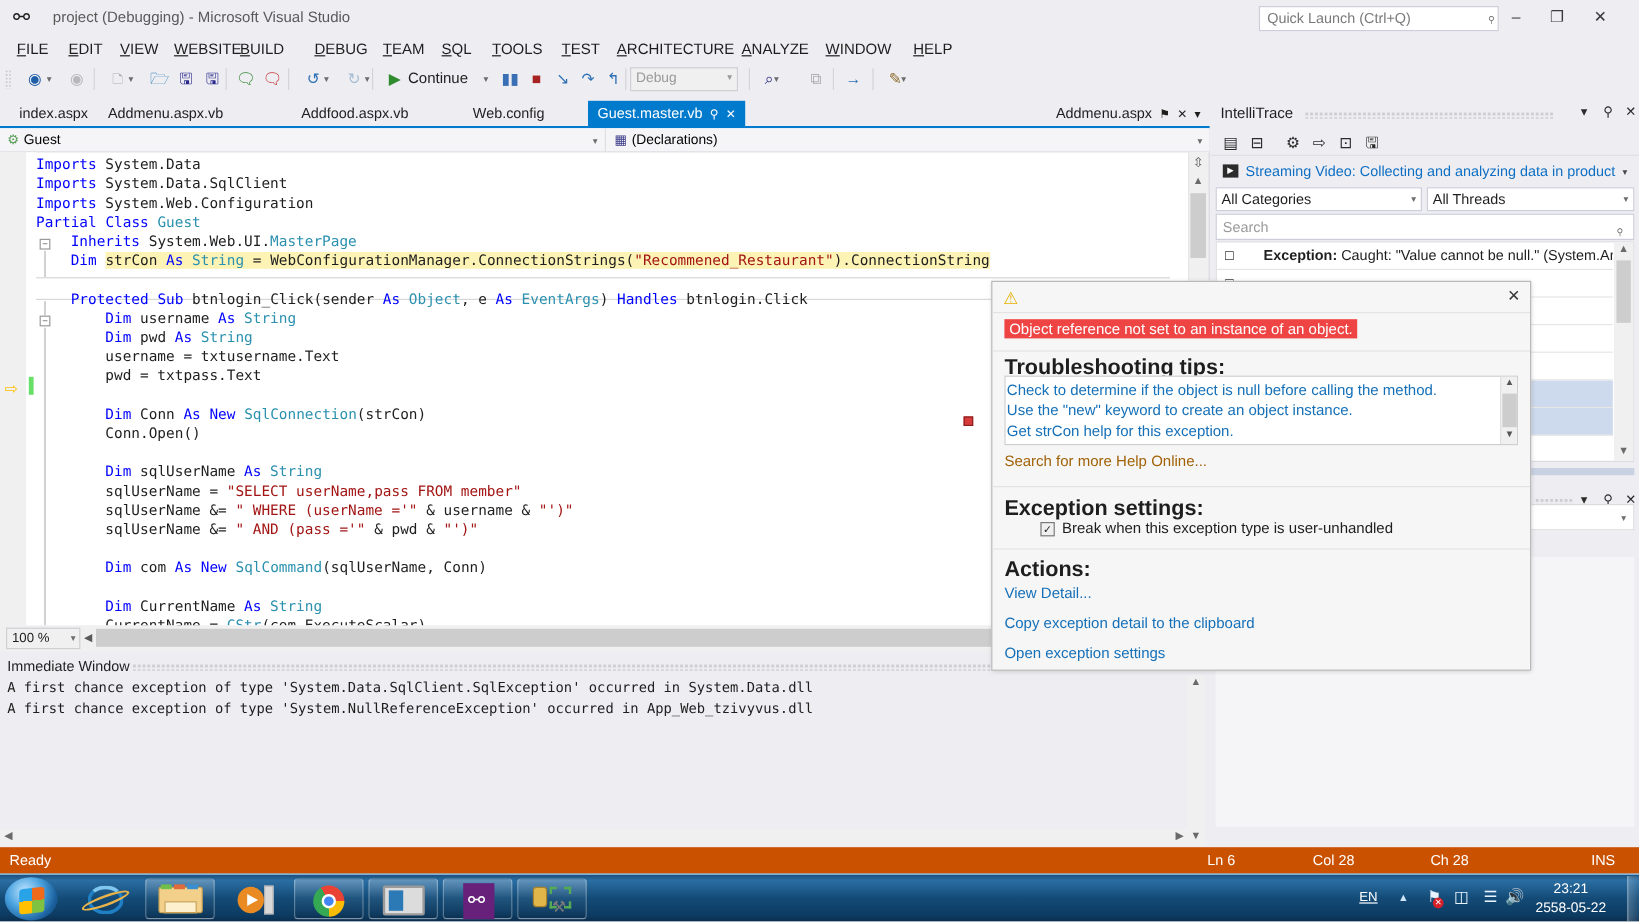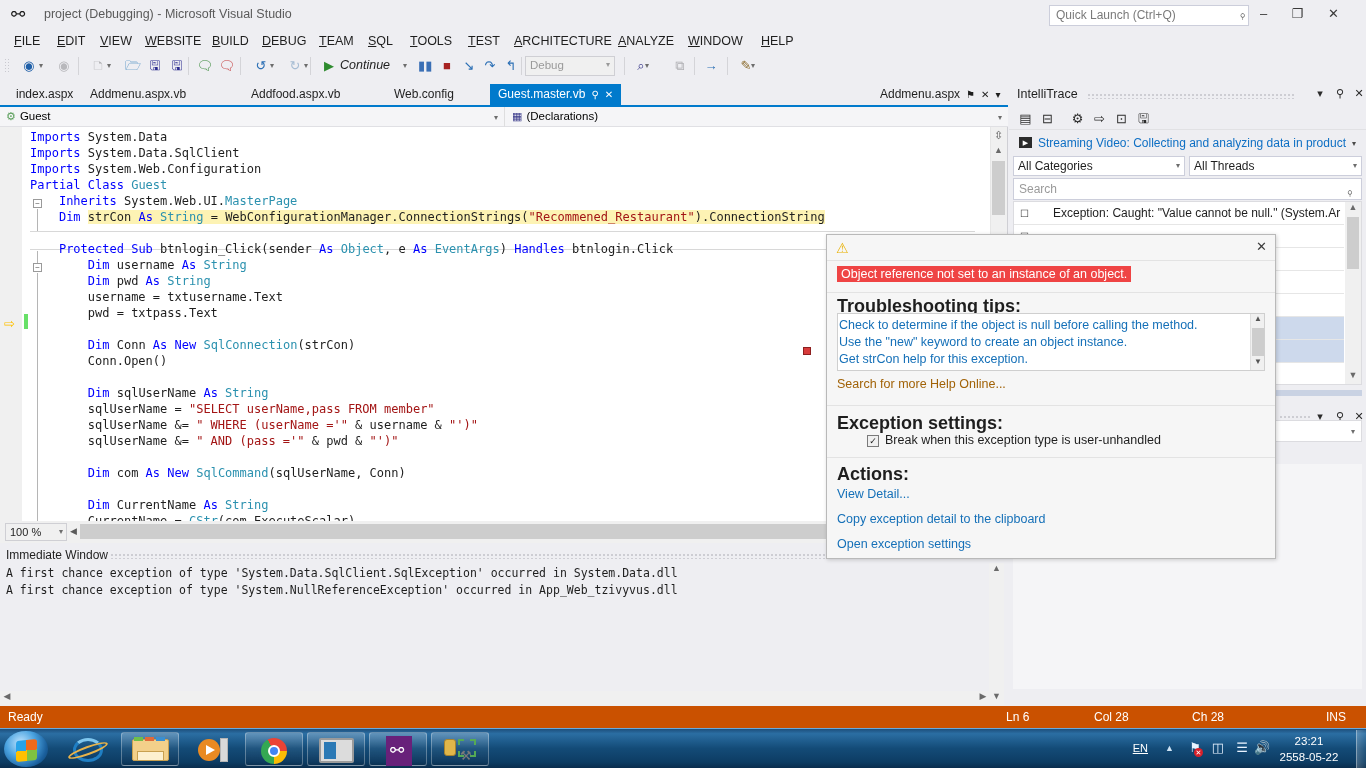--- a/index.html
+++ b/index.html
@@ -66,21 +66,21 @@
     position: absolute; top: 5px; width: 1px; height: 18px; background: #d4d4d8;
   }
   .tb-ico {
     position: absolute; top: 4px; height: 20px; line-height: 20px;
     text-align: center; font-size: 13px; color: #3a6fb5;
   }
   .tb-arrow {
     position: absolute; top: 9px; font-size: 8px; color: #6d6d6d;
   }
   .tb-continue {
-    position: absolute; top: 6px; font-size: 12.5px; color: #1e1e1e; font-style: italic;
+    position: absolute; top: 6px; font-size: 12.5px; color: #1e1e1e;
   }
   .tb-combo {
     position: absolute; top: 4px; width: 90px; height: 20px;
     background: #f0f0f0; border: 1px solid #cfcfd4;
     font-size: 11.5px; color: #9a9a9a; padding: 2px 0 0 4px;
   }
   .tb-combo .car { position: absolute; right: 4px; top: 3px; font-size: 8px; color: #9a9a9a; }
 
   
   .tabbar {
@@ -272,21 +272,21 @@
   .it-list {
     position: absolute; left: 4px; top: 117px; width: 349px; height: 184px;
     background: #ffffff; border: 1px solid #dcdce0;
   }
   .it-row {
     position: absolute; left: 0; width: 330px; height: 23px;
     border-bottom: 1px solid #e6e6e6; font-size: 12px; color: #1e1e1e;
     padding: 4px 0 0 6px; white-space: nowrap; overflow: hidden;
   }
   .it-row.sel { background: #cdd9ec; }
-  .it-row b { font-weight: normal; padding-left: 20px; }
+  .it-row b { font-weight: bold; padding-left: 20px; }
   .it-row-ico { display: inline-block; width: 13px; font-size: 10px; color: #3a3a3a; }
   .it-vscroll { position: absolute; right: 0; top: 0; width: 16px; height: 182px; background: #f0f0f0; }
   .it-vs-up { position: absolute; top: 0; width: 16px; height: 14px; text-align: center; font-size: 9px; color: #6a6a6a; }
   .it-vs-dn { position: absolute; bottom: 0; width: 16px; height: 14px; text-align: center; font-size: 9px; color: #6a6a6a; }
   .it-vs-thumb { position: absolute; top: 15px; right: 2px; width: 12px; height: 52px; background: #cdcdcd; }
 
   
   .lowpane {
     position: absolute; left: 1009px; top: 390px; width: 357px; height: 315px;
     background: #eeeef2;
@@ -400,21 +400,21 @@
     <div class="win-btn win-min">–</div>
     <div class="win-btn win-max">❐</div>
     <div class="win-btn win-close">✕</div>
   </div>
 
   <div class="menubar" id="menubar">
       <div class="menu-item" style="left: 8px;"><u>F</u>ILE</div>
       <div class="menu-item" style="left: 51px;"><u>E</u>DIT</div>
       <div class="menu-item" style="left: 94px;"><u>V</u>IEW</div>
       <div class="menu-item" style="left: 139px;"><u>W</u>EBSITE</div>
-      <div class="menu-item" style="left: 206px;"><u>B</u>UILD</div>
+      <div class="menu-item" style="left: 194px;"><u>B</u>UILD</div>
       <div class="menu-item" style="left: 256px;"><u>D</u>EBUG</div>
       <div class="menu-item" style="left: 313px;"><u>T</u>EAM</div>
       <div class="menu-item" style="left: 362px;"><u>S</u>QL</div>
       <div class="menu-item" style="left: 404px;"><u>T</u>OOLS</div>
       <div class="menu-item" style="left: 462px;"><u>T</u>EST</div>
       <div class="menu-item" style="left: 508px;"><u>A</u>RCHITECTURE</div>
       <div class="menu-item" style="left: 612px; text-align: center;"><u>A</u>NALYZE</div>
       <div class="menu-item" style="left: 682px;"><u>W</u>INDOW</div>
       <div class="menu-item" style="left: 755px;"><u>H</u>ELP</div>
     </div>

